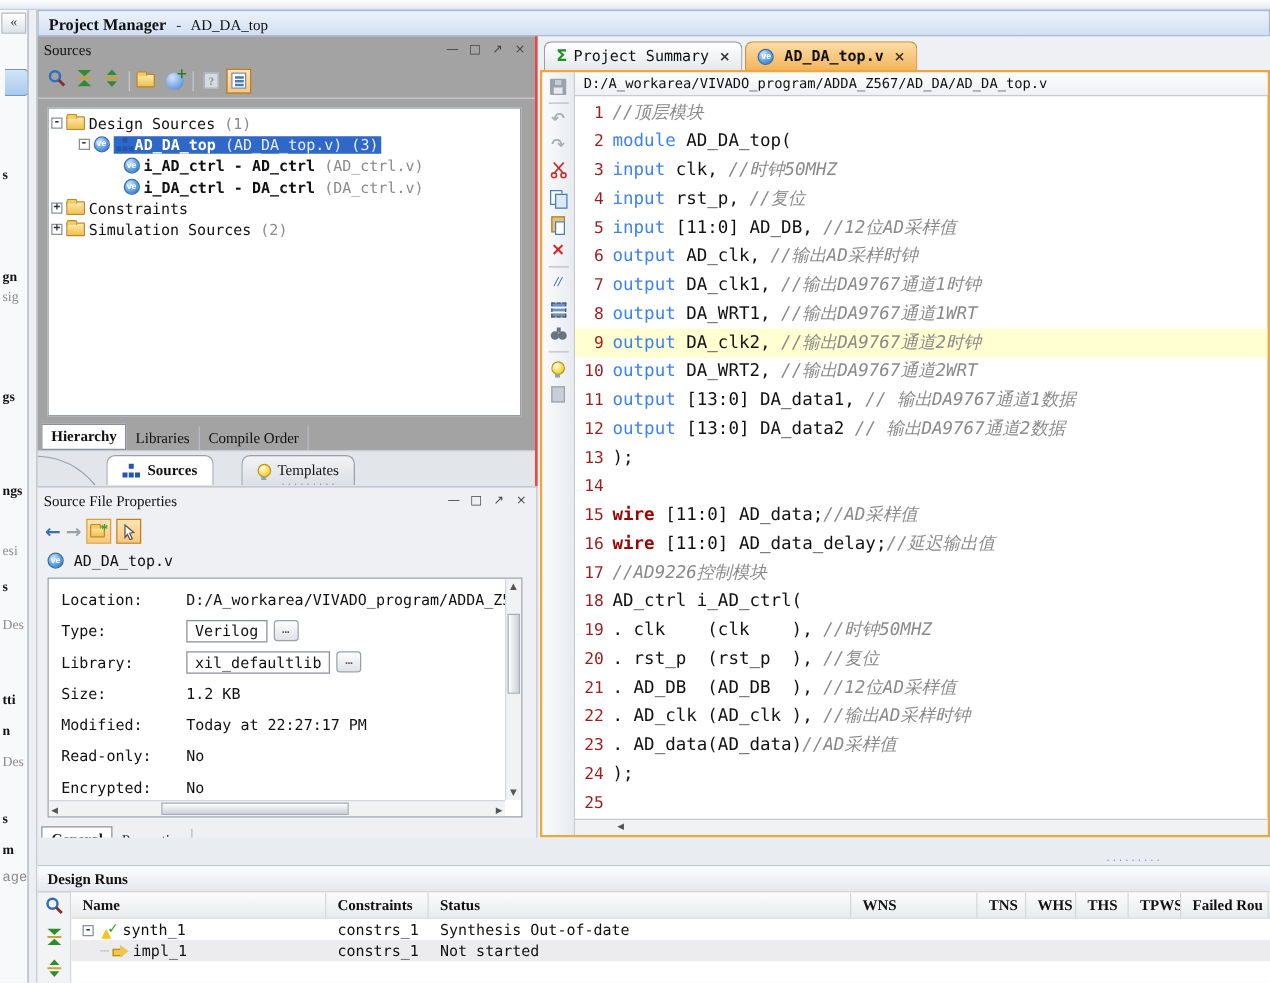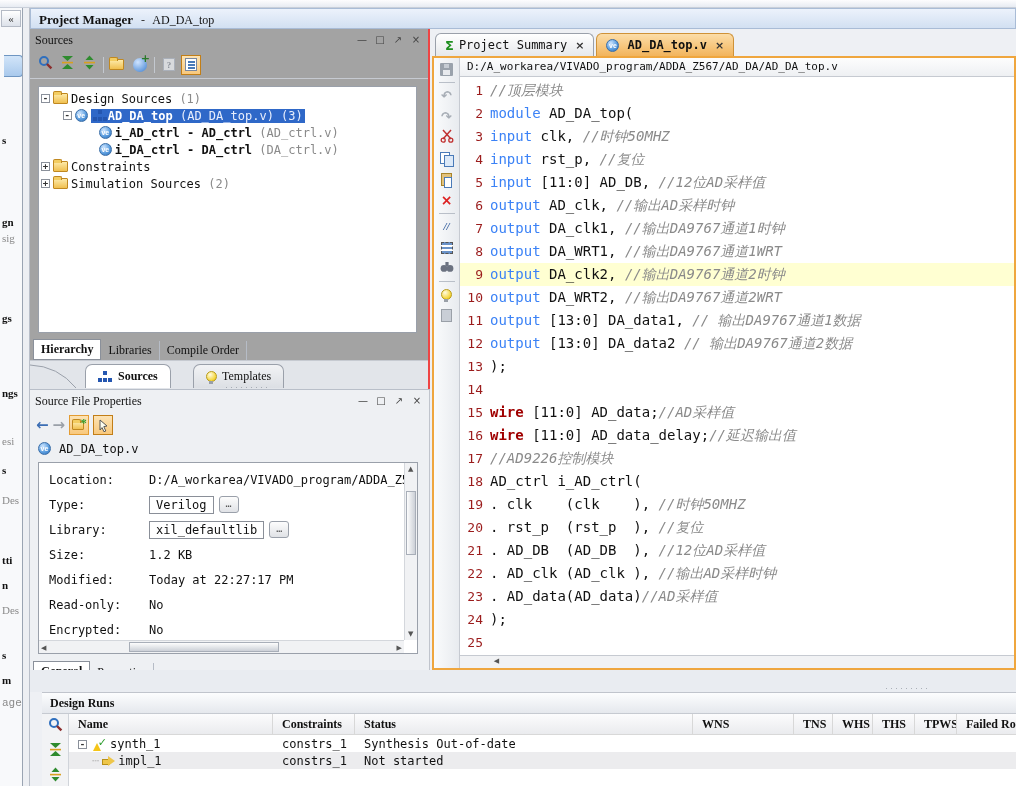--- a/index.html
+++ b/index.html
@@ -133,21 +133,21 @@
   .ed-hscroll { height:13px; flex:none; background:#f1f2f4; border-top:1px solid #c6cad1; position:relative; }
   .ed-hscroll .larr { position:absolute; left:30px; top:1px; width:13px; height:10px; font-size:7px;
                       color:#555; text-align:center; font-family:"DejaVu Sans",sans-serif; }
 
   
   .split-band { position:absolute; left:30px; right:0; top:670px; height:22px; background:#e9ecf1; }
   .hdots { letter-spacing:2px; color:#8d939c; font-size:9px; line-height:6px; position:absolute; }
 
   
   .dr-panel { position:absolute; left:30px; right:0; top:692px; bottom:0; background:#f2f3f5;
-              border-top:1px solid #c0c4cc;margin-left:12px; }
+              border-top:1px solid #c0c4cc; }
   .dr-header { height:21px; background:linear-gradient(#fcfdfe,#e5e8ed); border-bottom:1px solid #c6cad1;
                padding:3px 8px; font-weight:bold; font-size:12px; }
   .dr-body { position:absolute; left:0; right:0; top:21px; bottom:0; display:flex; }
   .dr-toolbar { width:27px; flex:none; border-right:1px solid #d0d4da; display:flex;
                 flex-direction:column; align-items:center; gap:5px; padding-top:3px; overflow:hidden; }
   .dr-table { flex:1; background:#fff; overflow:hidden; }
   .dr-hrow { height:21px; display:flex; background:linear-gradient(#fcfcfd,#eaebee);
              border-bottom:1px solid #d8d8d8; }
   .dr-hcell { border-right:1px solid #d8d8d8; padding:3px 0 0 9px; font-weight:bold; font-size:12px;
               white-space:nowrap; overflow:hidden; flex:none; }

